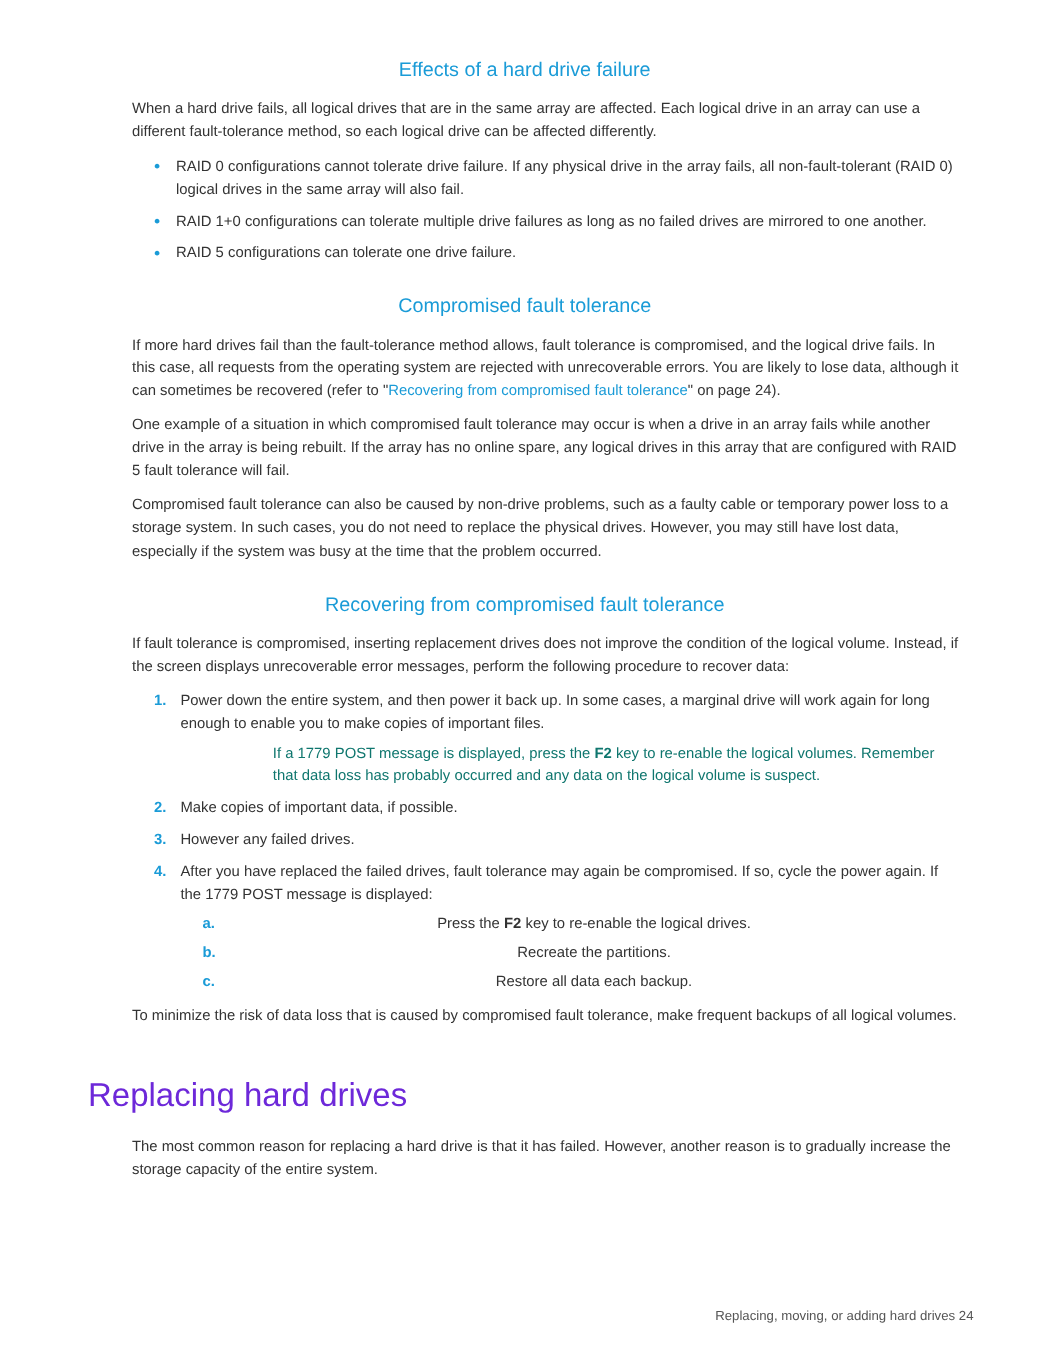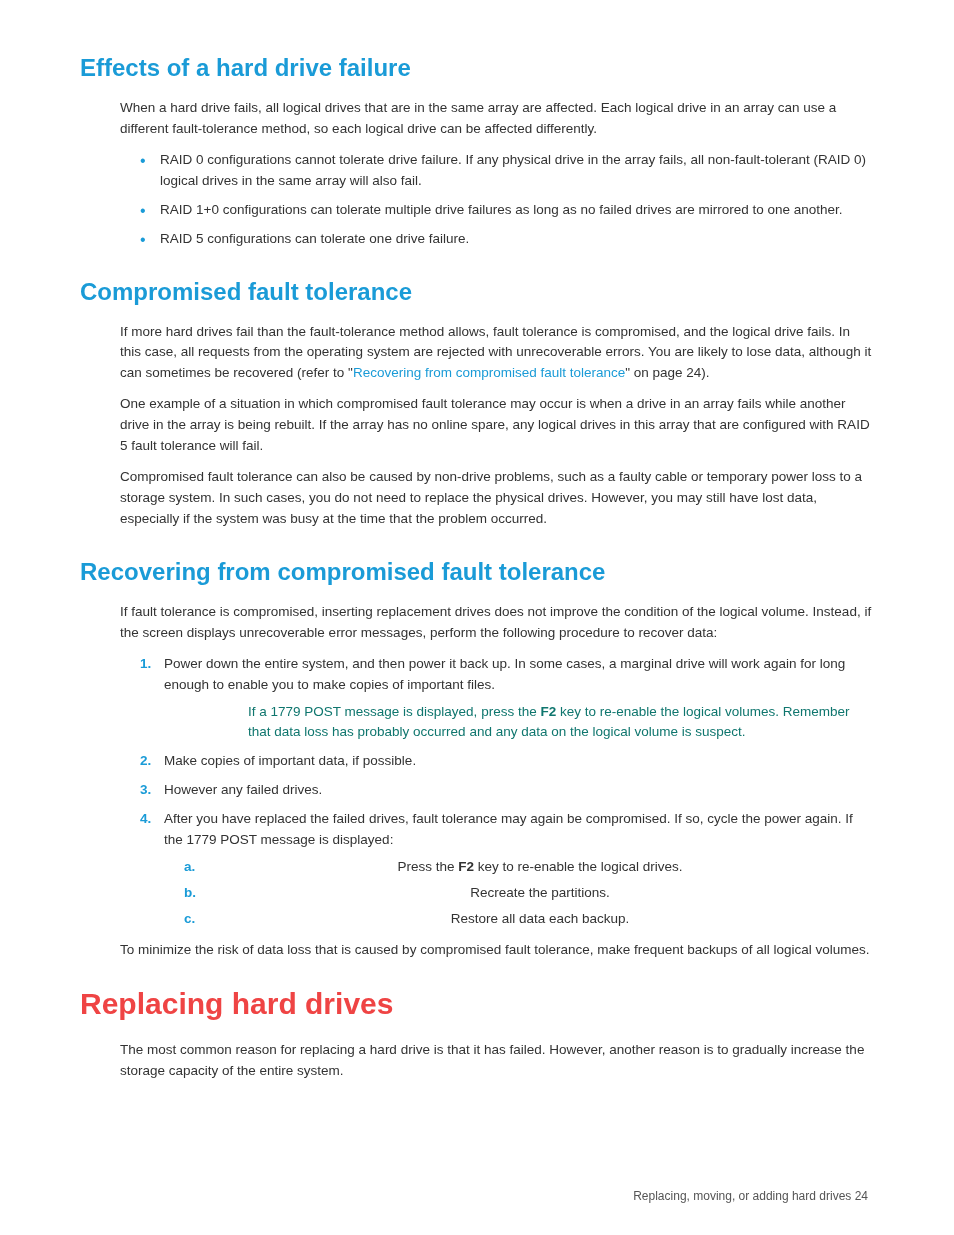--- a/index.html
+++ b/index.html
@@ -18,32 +18,33 @@
 
     .page {
       width: 954px;
       min-height: 1235px;
       padding: 50px 80px 50px 80px;
       position: relative;
     }
 
     .section-heading-small {
       color: #1a9bd7;
-      font-size: 24px;
-      font-weight: bold;
+      font-size: 18px;
+      font-weight: normal;
       margin-bottom: 12px;
       margin-top: 24px;
+      text-align: center;
     }
 
     .section-heading-large {
-      color: #ef4444;
+      color: #6d28d9;
       font-size: 30px;
-      font-weight: bold;
+      font-weight: normal;
       margin-bottom: 14px;
-      margin-top: 20px;
+      margin-top: 39px;
     }
 
     .body-text {
       margin-left: 40px;
       margin-bottom: 10px;
       font-size: 13.5px;
       color: #333;
       line-height: 1.55;
     }
 
@@ -139,21 +140,21 @@
       margin-top: 6px;
       margin-bottom: 8px;
       font-size: 13.5px;
       color: #0f766e;
       line-height: 1.55;
     }
 
     .footer-line {
       position: absolute;
       bottom: 30px;
-      right: 86px;
+      right: 69px;
       font-size: 12px;
       color: #555;
     }
 
     .first-section {
       margin-top: 0;
     }
   </style>
 </head>
 <body>

